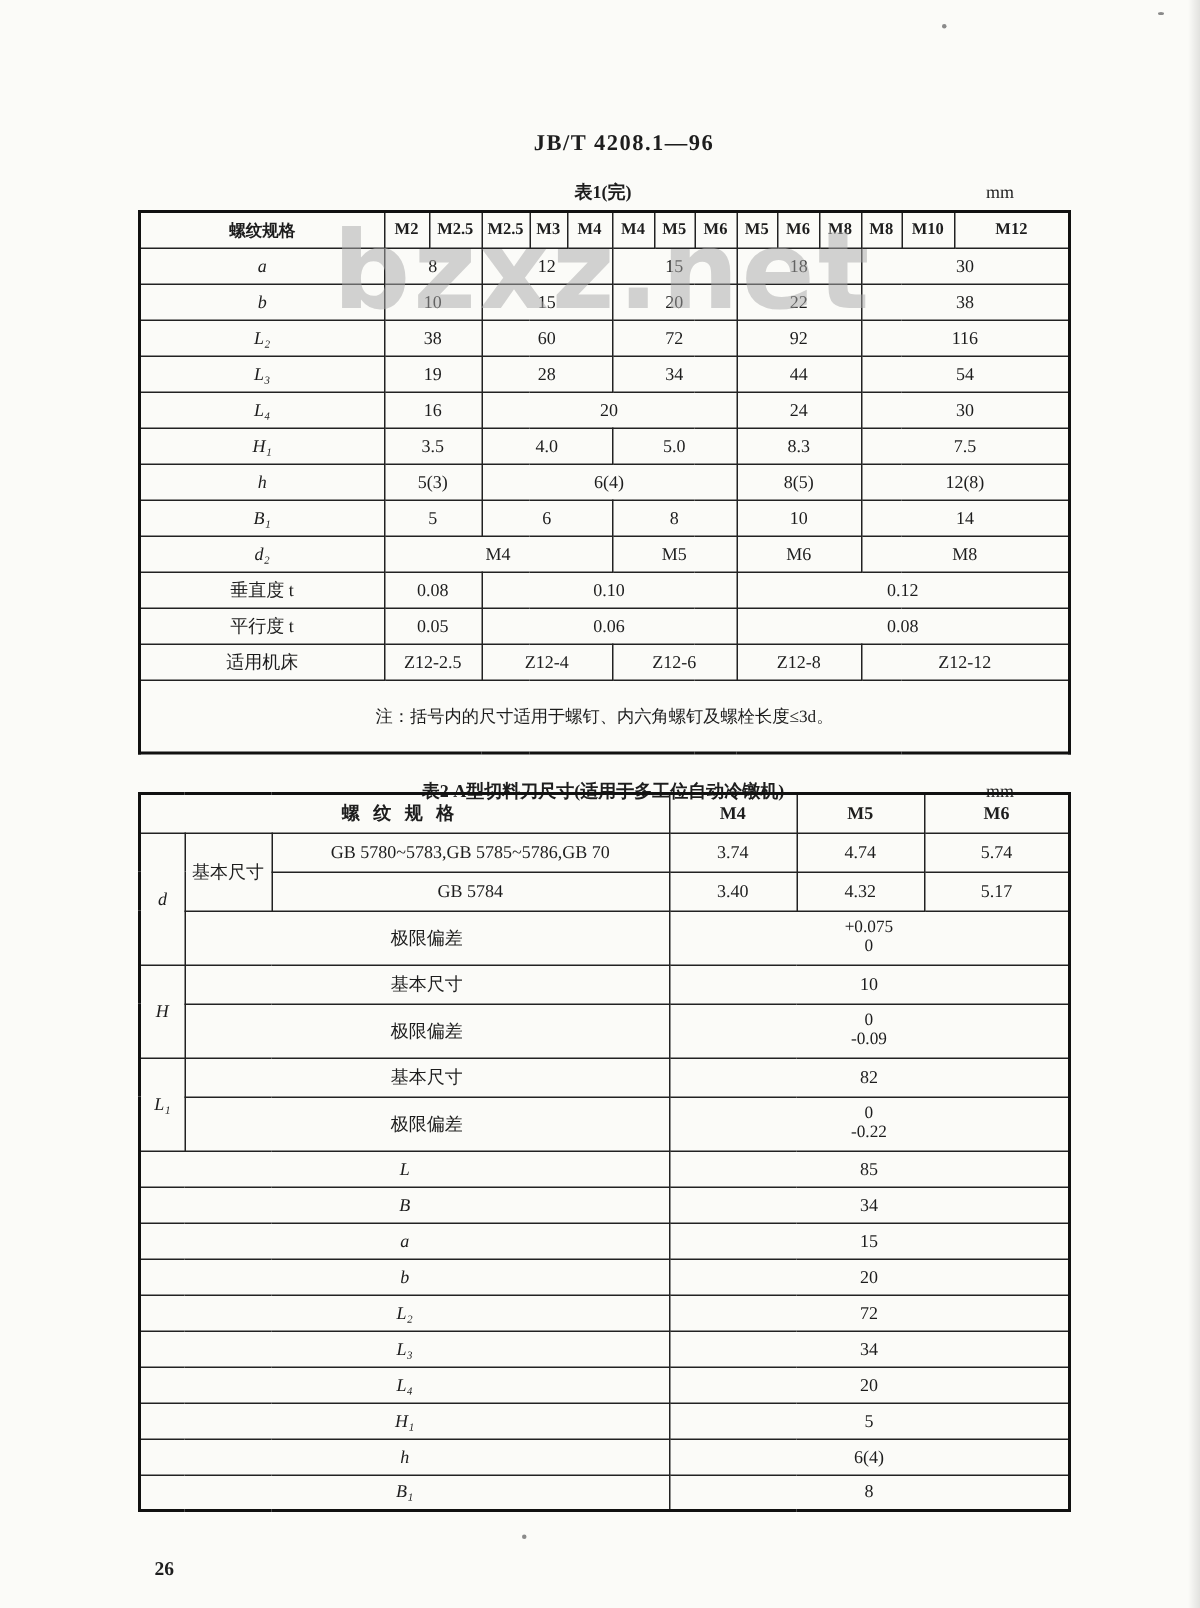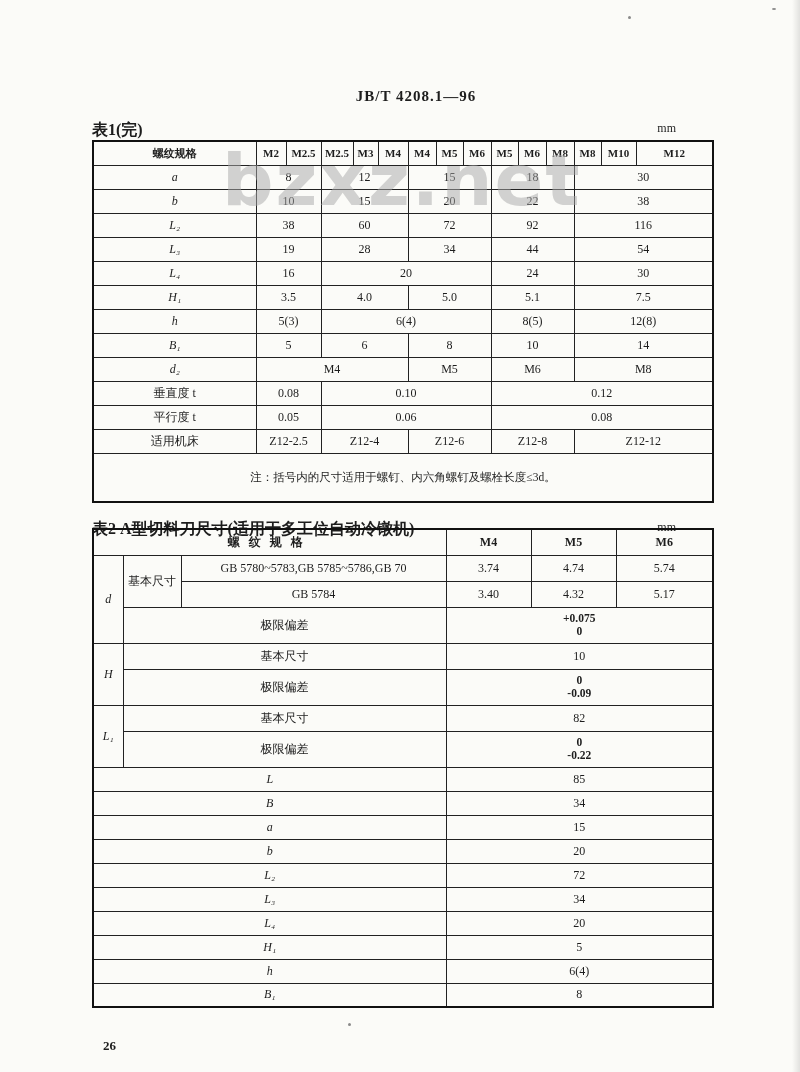--- a/index.html
+++ b/index.html
@@ -11,21 +11,21 @@
   .page::after{
     content:'';position:absolute;right:0;top:0;width:8px;height:100%;
     background:linear-gradient(to left,rgba(0,0,0,0.10),rgba(0,0,0,0));
     pointer-events:none;
   }
   .title{
     position:absolute;top:88px;left:16px;width:100%;text-align:center;
     font-weight:bold;font-size:15px;letter-spacing:1px;
   }
   .cap{position:absolute;left:92px;width:620px;height:18px;}
-  .cap .c{position:absolute;left:0;width:100%;font-weight:bold;font-size:16px;}
+  .cap .c{position:absolute;left:0;width:100%;text-align:center;font-weight:bold;font-size:12px;}
   .cap .u{position:absolute;right:36px;top:1px;font-size:12px;font-weight:normal;}
   .cap1{top:120px;}
   .cap2{top:519px;}
 
   table{border-collapse:collapse;table-layout:fixed;background:transparent;}
   td,th{
     border:1px solid #222;text-align:center;vertical-align:middle;
     font-size:12px;padding:0 1px;overflow:hidden;white-space:nowrap;font-weight:normal;
   }
   .t1,.t2{position:absolute;left:92px;width:620px;border:2px solid #111;}
@@ -35,21 +35,21 @@
   .t1 tfoot td{text-align:center;padding:16px 6px;font-size:11.5px;white-space:normal;}
   .lbl{font-size:12px;}
   .it{font-style:italic;}
 
   .t2{top:528px;}
   .t2 tr{height:26px;}
   .t2 tr.tall{height:36px;padding-left:38px;}
   .t2 tr.sm{height:24px;}
   .t2 th{font-weight:bold;font-size:12px;}
   .t2 .sp{letter-spacing:9px;}
-  .stack{white-space:pre-line;line-height:1.15;font-size:11.5px;font-weight:bold;}
+  .stack{white-space:pre-line;line-height:1.15;font-size:11.5px;}
 
   .wm{
     position:absolute;left:222px;top:138px;z-index:3;pointer-events:none;
     font-family:"DejaVu Sans","Liberation Sans",sans-serif;font-weight:bold;
     font-size:72px;color:#a9a9a9;opacity:.5;letter-spacing:2px;
   }
   .pageno{position:absolute;left:103px;top:1014px;font-size:13px;font-weight:bold;margin-top:24px;}
   .speck{position:absolute;background:#8a8a8a;border-radius:50%;}
   .sp1{left:628px;top:16px;width:3px;height:3px;}
   .sp2{left:772px;top:8px;width:4px;height:2px;}
@@ -142,21 +142,21 @@
           <td colspan="2">16</td>
           <td colspan="6">20</td>
           <td colspan="3">24</td>
           <td colspan="3">30</td>
         </tr>
         <tr>
           <td class="lbl it">H₁</td>
           <td colspan="2">3.5</td>
           <td colspan="3">4.0</td>
           <td colspan="3">5.0</td>
-          <td colspan="3">5.1</td>
+          <td colspan="3">8.3</td>
           <td colspan="3">7.5</td>
         </tr>
         <tr>
           <td class="lbl it">h</td>
           <td colspan="2">5(3)</td>
           <td colspan="6">6(4)</td>
           <td colspan="3">8(5)</td>
           <td colspan="3">12(8)</td>
         </tr>
         <tr>

